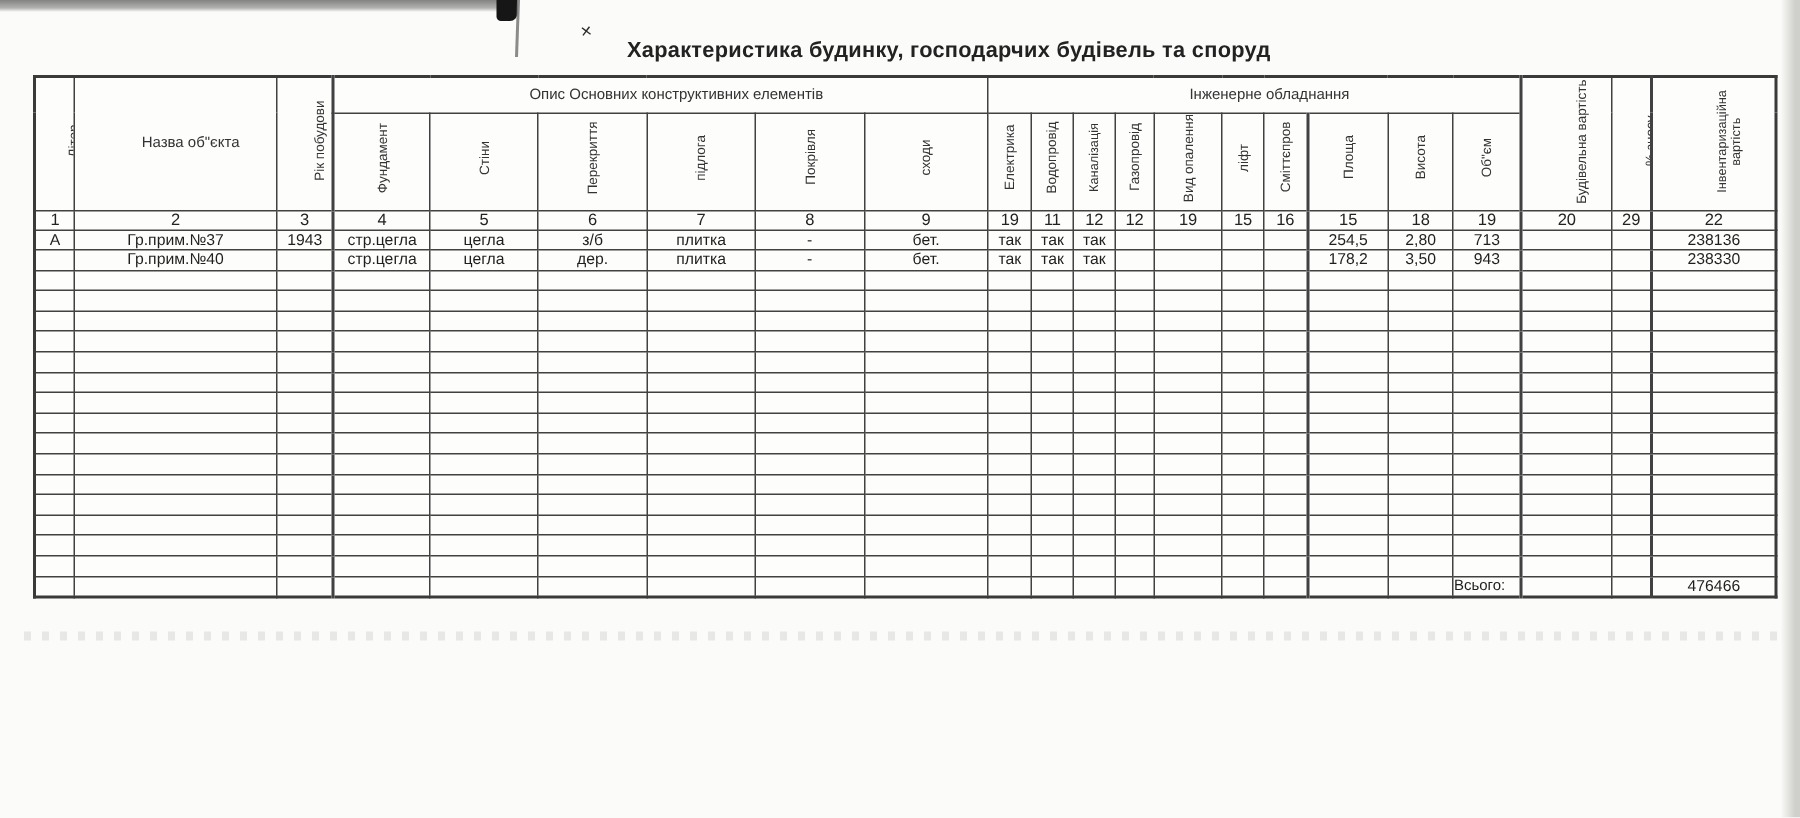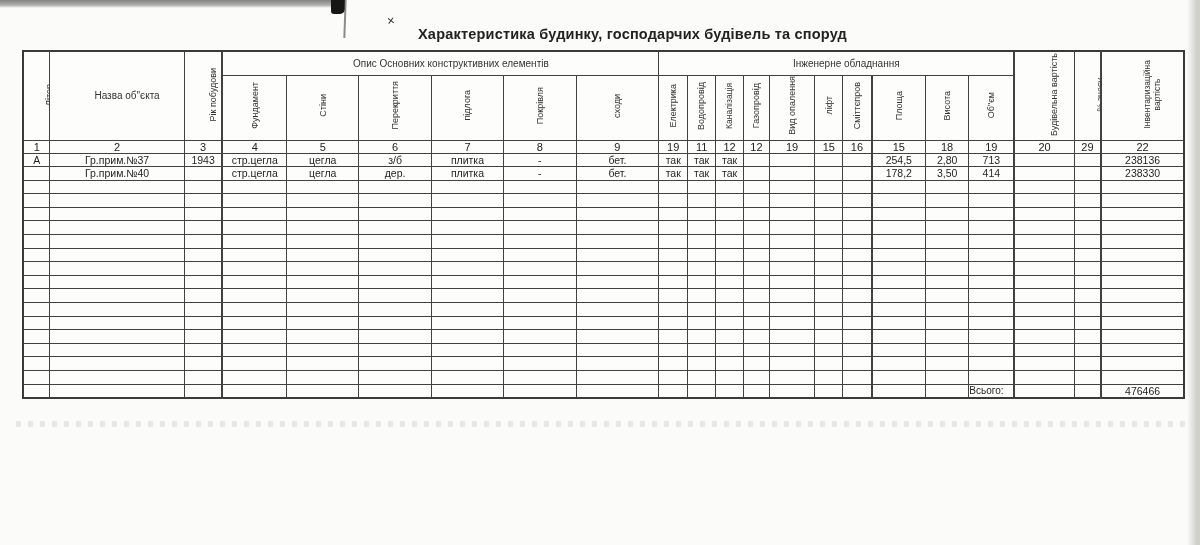--- a/index.html
+++ b/index.html
@@ -220,21 +220,21 @@
           <td>бет.</td>
           <td>так</td>
           <td>так</td>
           <td>так</td>
           <td></td>
           <td></td>
           <td></td>
           <td class="hr"></td>
           <td>178,2</td>
           <td>3,50</td>
-          <td class="hr">414</td>
+          <td class="hr">943</td>
           <td></td>
           <td class="hr"></td>
           <td>238330</td>
         </tr>
         <tr>
           <td></td>
           <td></td>
           <td class="hr"></td>
           <td></td>
           <td></td>

